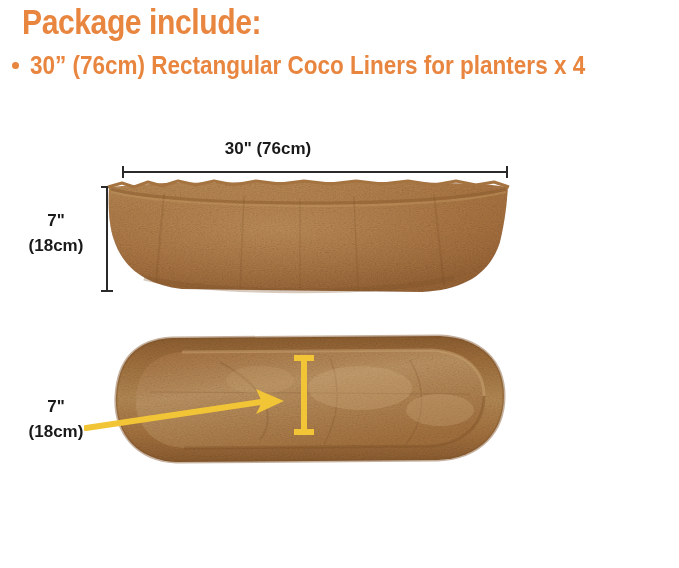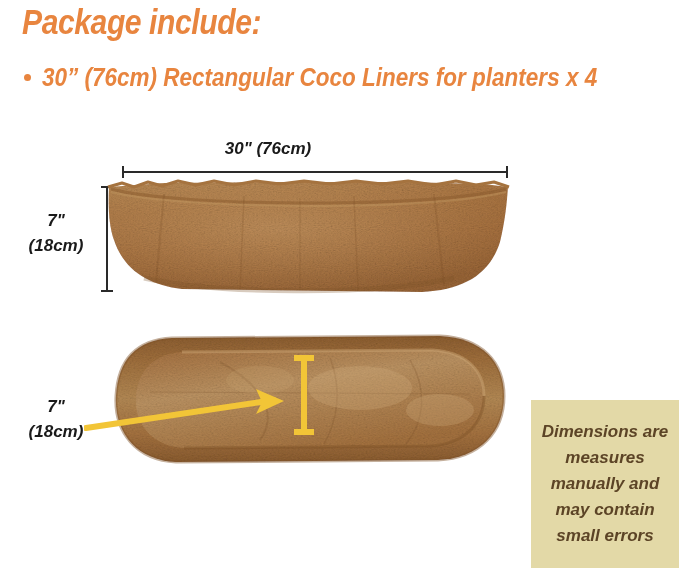--- a/index.html
+++ b/index.html
@@ -9,21 +9,20 @@
   }
   body {
     font-family: "Liberation Sans", sans-serif;
   }
   #page {
     position: relative;
     width: 679px;
     height: 568px;
     background: #ffffff;
     overflow: hidden;
-    font-style: italic;
   }
 
   
   #package-heading {
     position: absolute;
     left: 22px;
     top: 3px;
     font-family: "Liberation Sans Narrow", "Liberation Sans", sans-serif;
     font-weight: bold;
     font-size: 35px;
@@ -32,21 +31,21 @@
     color: #e8853f;
     transform: scaleX(0.86);
     transform-origin: left top;
     white-space: nowrap;
   }
   #package-list {
     position: absolute;
     left: 8px;
     top: 48px;
     width: 660px;
-    margin: 12px;
+    margin: 0;
     padding: 0;
     list-style: none;
   }
   .pkg-item {
     position: relative;
     padding-left: 22px;
     font-family: "Liberation Sans Narrow", "Liberation Sans", sans-serif;
     font-weight: bold;
     font-size: 25px;
     line-height: 34px;
@@ -352,17 +351,14 @@
     </g>
   </svg>
 
   <div id="depth-rule-bottom"></div>
 
   <svg id="depth-arrow" viewBox="0 0 208 46">
     <path d="M 2,40 L 190,12" stroke="#f2c537" stroke-width="6" fill="none" stroke-linecap="round"></path>
     <path d="M 172,1 L 200,13 L 172,26 L 178,14 Z" fill="#f2c537"></path>
   </svg>
 
-  <div id="disclaimer-box">
-    <div id="disclaimer-text">Dimensions are measures manually and may contain small errors</div>
-  </div>
 
 </div>
 
 </body></html>

